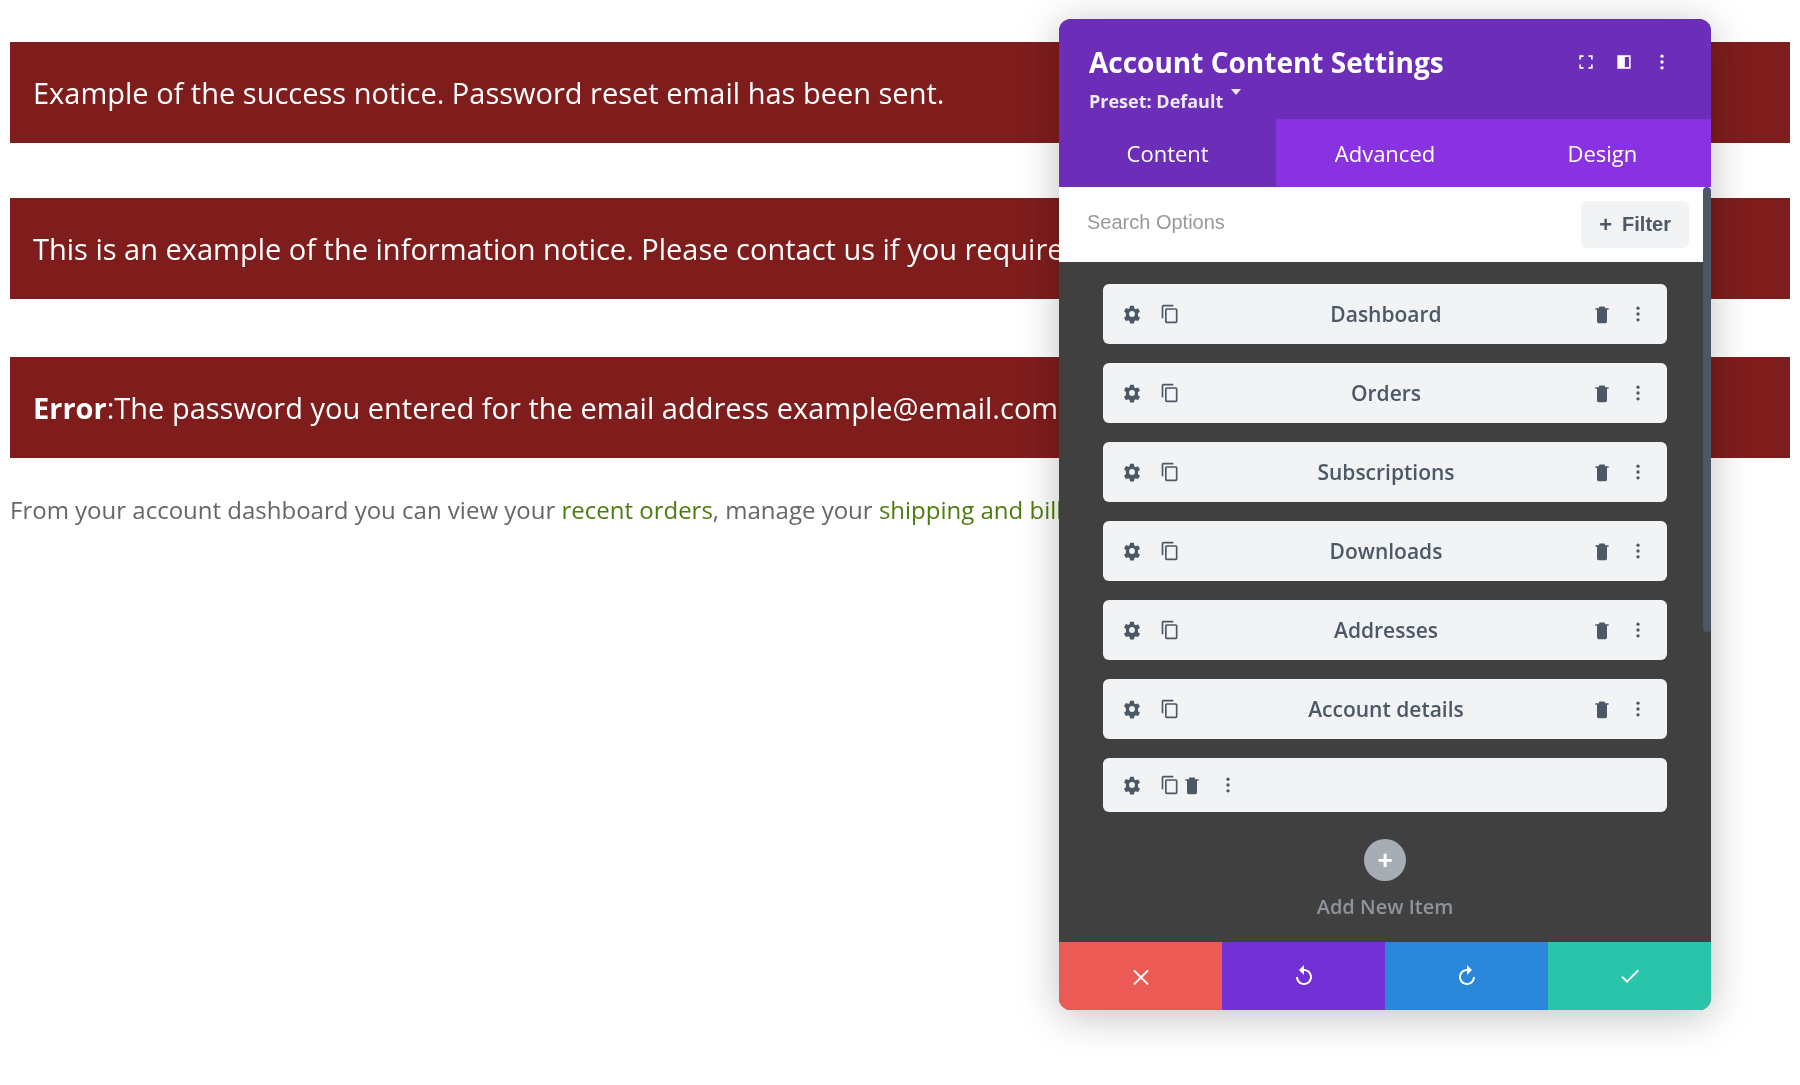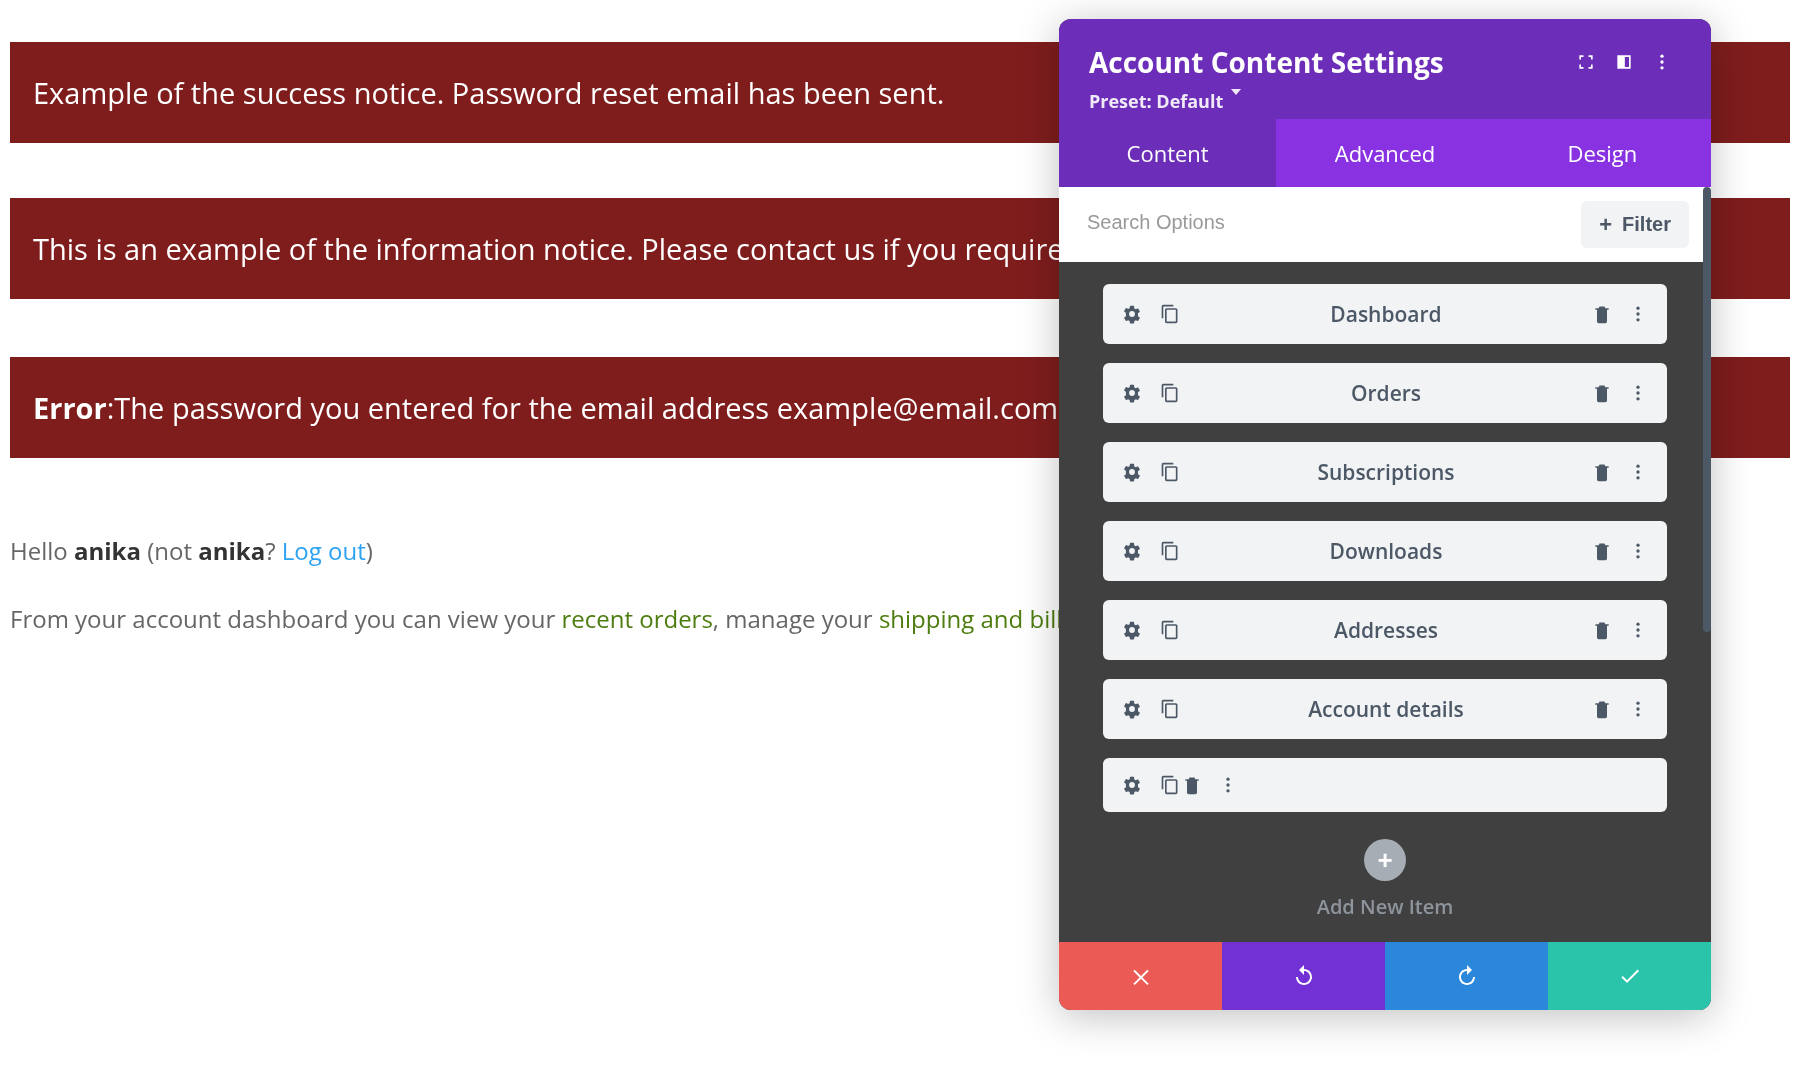--- a/index.html
+++ b/index.html
@@ -58,23 +58,20 @@
 </style>
 </head>
 <body>
 
 <div class="page">
   <div class="notice">Example of the success notice. Password reset email has been sent.</div>
   <div class="notice" style="margin-top:55px">This is an example of the information notice. Please contact us if you require assistance.</div>
   <div class="notice" style="margin-top:58px">
     <span class="bold">Error</span><span>:The password you entered for the email address example@email.com is incorrect.</span>
   </div>
-  <p class="greeting">
-    <span>Hello </span><span class="b">anika</span><span> (not </span><span class="b">anika</span><span>? </span><span class="link">Log out</span><span>)</span>
-  </p>
   <p class="dash-desc">
     <span>From your account dashboard you can view your </span><span class="link">recent orders</span><span>, manage your </span><span class="link">shipping and billing addresses</span>
   </p>
 </div>
 
 <div class="panel">
   <div class="panel-header">
     <div class="panel-title-row">
       <div class="panel-title">Account Content Settings</div>
       <span class="hdr-icon">

